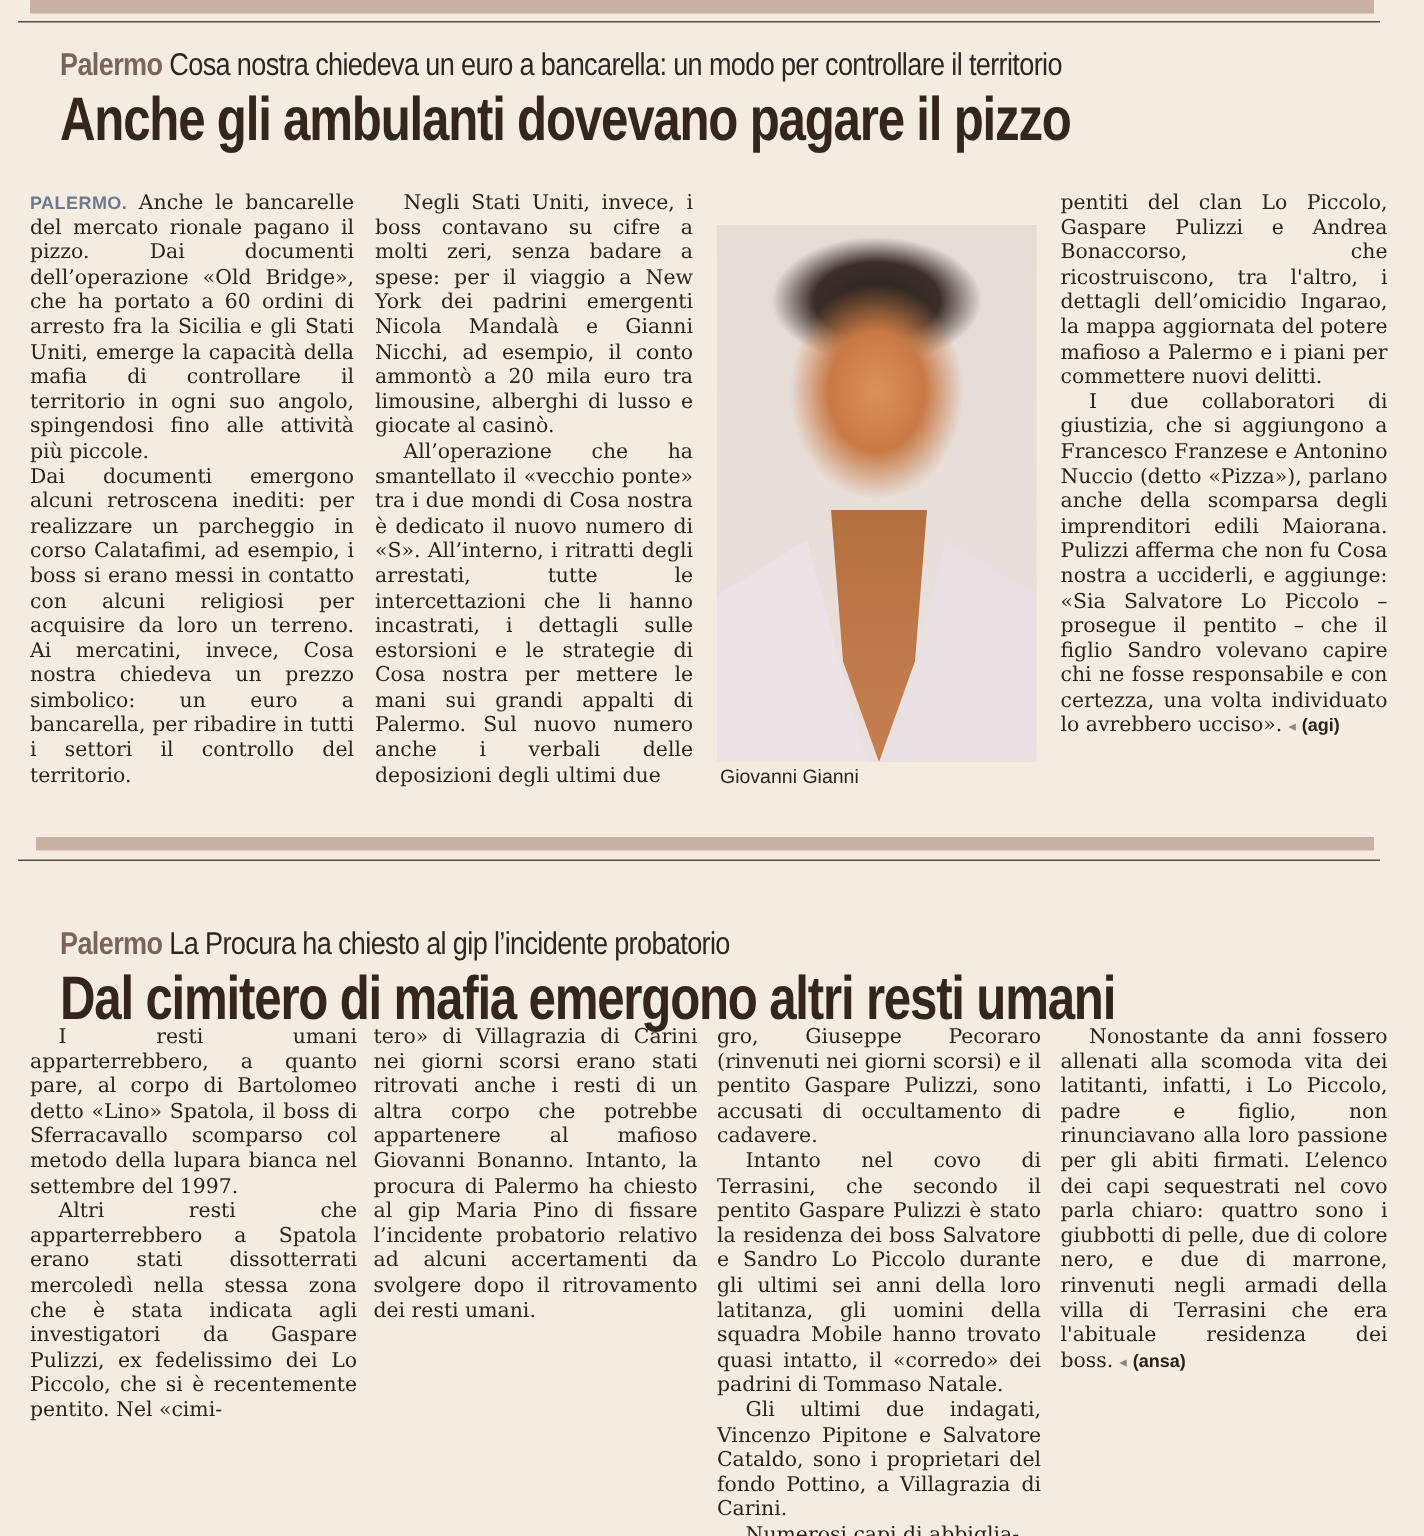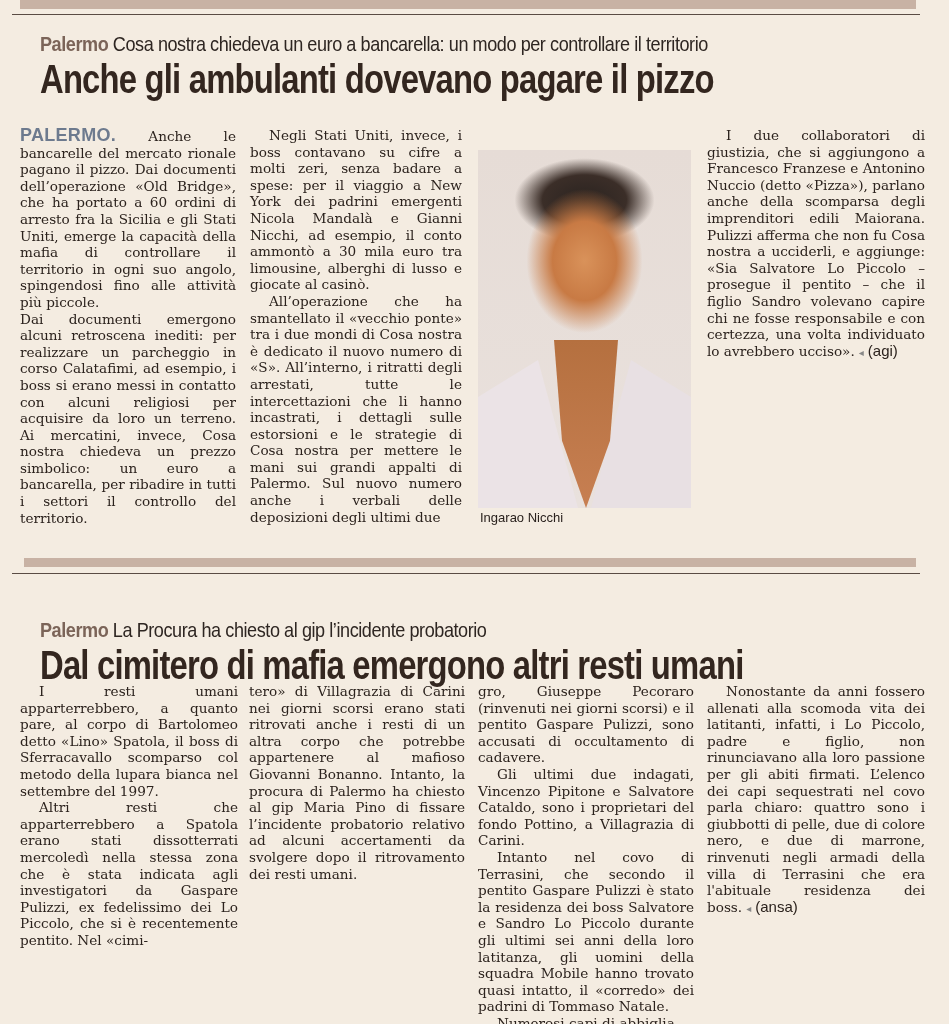--- a/index.html
+++ b/index.html
@@ -34,24 +34,24 @@
   .columns { position: absolute; left: 0; }
   .col {
     position: absolute; top: 0;
     font-size: 13.6px; line-height: 16.6px; text-align: justify;
     color: #2b221d;
   }
   .col p { margin: 0; }
   .col p.ind { text-indent: 1.4em; }
   .dateline {
     font-family: "Liberation Sans", sans-serif; font-weight: bold;
-    color: #6d7a8e; font-size: 18px; letter-spacing: 0.3px;
+    color: #6d7a8e; font-size: 12px; letter-spacing: 0.3px;
   }
   .source {
-    font-family: "Liberation Sans", sans-serif; font-weight: normal; font-size: 15px;
+    font-family: "Liberation Sans", sans-serif; font-weight: bold; font-size: 12px;
   }
   .end-mark { color: #888; font-size: 10px; margin: 0 4px; }
   .photo {
     position: absolute; left: 478px; top: 150px; width: 213px; height: 358px;
     background:
       radial-gradient(ellipse 58px 72px at 50% 31%, #d9925a 0%, #c87a44 55%, rgba(200,120,70,0) 100%),
       radial-gradient(ellipse 70px 42px at 50% 14%, #2a2320 0%, #3b2e28 60%, rgba(59,46,40,0) 100%),
       linear-gradient(#e6dcd6, #e9e1dd);
     overflow: hidden;
   }
@@ -89,34 +89,35 @@
   </div>
   <div class="headline">Anche gli ambulanti dovevano pagare il pizzo</div>
 </div>
 
 <div class="columns" style="top:127px">
   <div class="col" style="left:20px; width:216px">
     <p><span class="dateline">PALERMO.</span> <span>Anche le bancarelle del mercato rionale pagano il pizzo. Dai documenti dell’operazione «Old Bridge», che ha portato a 60 ordini di arresto fra la Sicilia e gli Stati Uniti, emerge la capacità della mafia di controllare il territorio in ogni suo angolo, spingendosi fino alle attività più piccole.</span></p>
     <p>Dai documenti emergono alcuni retroscena inediti: per realizzare un parcheggio in corso Calatafimi, ad esempio, i boss si erano messi in contatto con alcuni religiosi per acquisire da loro un terreno. Ai mercatini, invece, Cosa nostra chiedeva un prezzo simbolico: un euro a bancarella, per ribadire in tutti i settori il controllo del territorio.</p>
   </div>
   <div class="col" style="left:250px; width:212px">
-    <p class="ind">Negli Stati Uniti, invece, i boss contavano su cifre a molti zeri, senza badare a spese: per il viaggio a New York dei padrini emergenti Nicola Mandalà e Gianni Nicchi, ad esempio, il conto ammontò a 30 mila euro tra limousine, alberghi di lusso e giocate al casinò.</p>
+    <p class="ind">Negli Stati Uniti, invece, i boss contavano su cifre a molti zeri, senza badare a spese: per il viaggio a New York dei padrini emergenti Nicola Mandalà e Gianni Nicchi, ad esempio, il conto ammontò a 20 mila euro tra limousine, alberghi di lusso e giocate al casinò.</p>
     <p class="ind">All’operazione che ha smantellato il «vecchio ponte» tra i due mondi di Cosa nostra è dedicato il nuovo numero di «S». All’interno, i ritratti degli arrestati, tutte le intercettazioni che li hanno incastrati, i dettagli sulle estorsioni e le strategie di Cosa nostra per mettere le mani sui grandi appalti di Palermo. Sul nuovo numero anche i verbali delle deposizioni degli ultimi due</p>
   </div>
   <div class="col" style="left:707px; width:218px">
+    <p>pentiti del clan Lo Piccolo, Gaspare Pulizzi e Andrea Bonaccorso, che ricostruiscono, tra l'altro, i dettagli dell’omicidio Ingarao, la mappa aggiornata del potere mafioso a Palermo e i piani per commettere nuovi delitti.</p>
     <p class="ind"><span>I due collaboratori di giustizia, che si aggiungono a Francesco Franzese e Antonino Nuccio (detto «Pizza»), parlano anche della scomparsa degli imprenditori edili Maiorana. Pulizzi afferma che non fu Cosa nostra a ucciderli, e aggiunge: «Sia Salvatore Lo Piccolo – prosegue il pentito – che il figlio Sandro volevano capire chi ne fosse responsabile e con certezza, una volta individuato lo avrebbero ucciso».</span><span class="end-mark">◂</span><span class="source">(agi)</span></p>
   </div>
 </div>
 
 <div class="photo">
   <div class="shirt-l"></div>
   <div class="shirt-r"></div>
   <div class="neck"></div>
 </div>
-<div class="caption">Ingarao Nicchi</div>
+<div class="caption">Giovanni Gianni</div>
 
 <div class="mid-band"></div>
 <div class="rule" style="top:573px"></div>
 
 <div class="article" style="top:618px">
   <div class="kicker">
     <span class="loc">Palermo</span>
     <span>La Procura ha chiesto al gip l’incidente probatorio</span>
   </div>
   <div class="headline">Dal cimitero di mafia emergono altri resti umani</div>
@@ -125,20 +126,20 @@
 <div class="columns" style="top:683px">
   <div class="col" style="left:20px; width:218px">
     <p class="ind">I resti umani apparterrebbero, a quanto pare, al corpo di Bartolomeo detto «Lino» Spatola, il boss di Sferracavallo scomparso col metodo della lupara bianca nel settembre del 1997.</p>
     <p class="ind">Altri resti che apparterrebbero a Spatola erano stati dissotterrati mercoledì nella stessa zona che è stata indicata agli investigatori da Gaspare Pulizzi, ex fedelissimo dei Lo Piccolo, che si è recentemente pentito. Nel «cimi-</p>
   </div>
   <div class="col" style="left:249px; width:216px">
     <p>tero» di Villagrazia di Carini nei giorni scorsi erano stati ritrovati anche i resti di un altra corpo che potrebbe appartenere al mafioso Giovanni Bonanno. Intanto, la procura di Palermo ha chiesto al gip Maria Pino di fissare l’incidente probatorio relativo ad alcuni accertamenti da svolgere dopo il ritrovamento dei resti umani.</p>
   </div>
   <div class="col" style="left:478px; width:216px">
     <p>gro, Giuseppe Pecoraro (rinvenuti nei giorni scorsi) e il pentito Gaspare Pulizzi, sono accusati di occultamento di cadavere.</p>
+    <p class="ind">Intanto nel covo di Terrasini, che secondo il pentito Gaspare Pulizzi è stato la residenza dei boss Salvatore e Sandro Lo Piccolo durante gli ultimi sei anni della loro latitanza, gli uomini della squadra Mobile hanno trovato quasi intatto, il «corredo» dei padrini di Tommaso Natale.</p>
     <p class="ind">Gli ultimi due indagati, Vincenzo Pipitone e Salvatore Cataldo, sono i proprietari del fondo Pottino, a Villagrazia di Carini.</p>
-    <p class="ind">Intanto nel covo di Terrasini, che secondo il pentito Gaspare Pulizzi è stato la residenza dei boss Salvatore e Sandro Lo Piccolo durante gli ultimi sei anni della loro latitanza, gli uomini della squadra Mobile hanno trovato quasi intatto, il «corredo» dei padrini di Tommaso Natale.</p>
     <p class="ind">Numerosi capi di abbiglia-</p>
   </div>
   <div class="col" style="left:707px; width:218px">
     <p class="ind"><span>Nonostante da anni fossero allenati alla scomoda vita dei latitanti, infatti, i Lo Piccolo, padre e figlio, non rinunciavano alla loro passione per gli abiti firmati. L’elenco dei capi sequestrati nel covo parla chiaro: quattro sono i giubbotti di pelle, due di colore nero, e due di marrone, rinvenuti negli armadi della villa di Terrasini che era l'abituale residenza dei boss.</span><span class="end-mark">◂</span><span class="source">(ansa)</span></p>
   </div>
 </div>
 
 </body></html>

